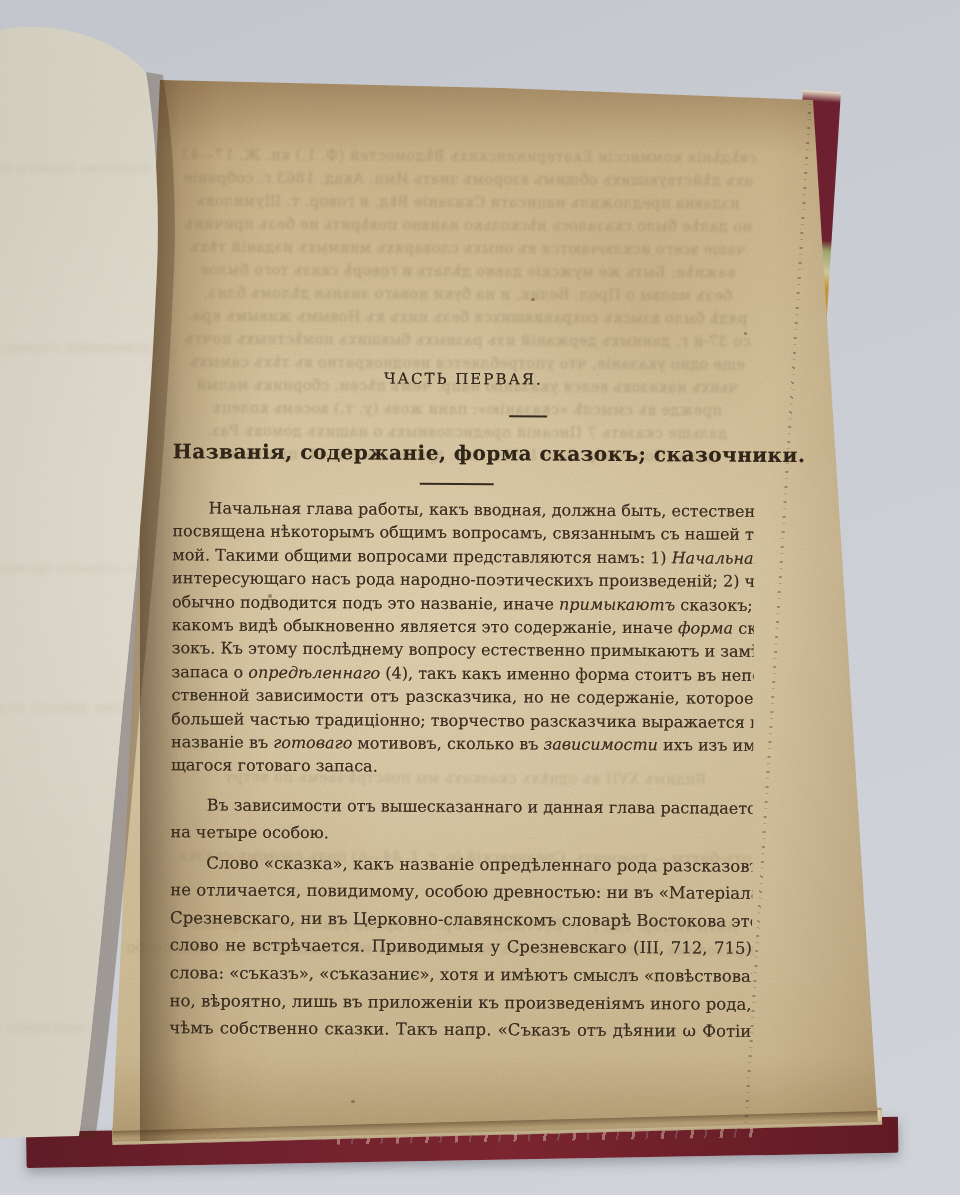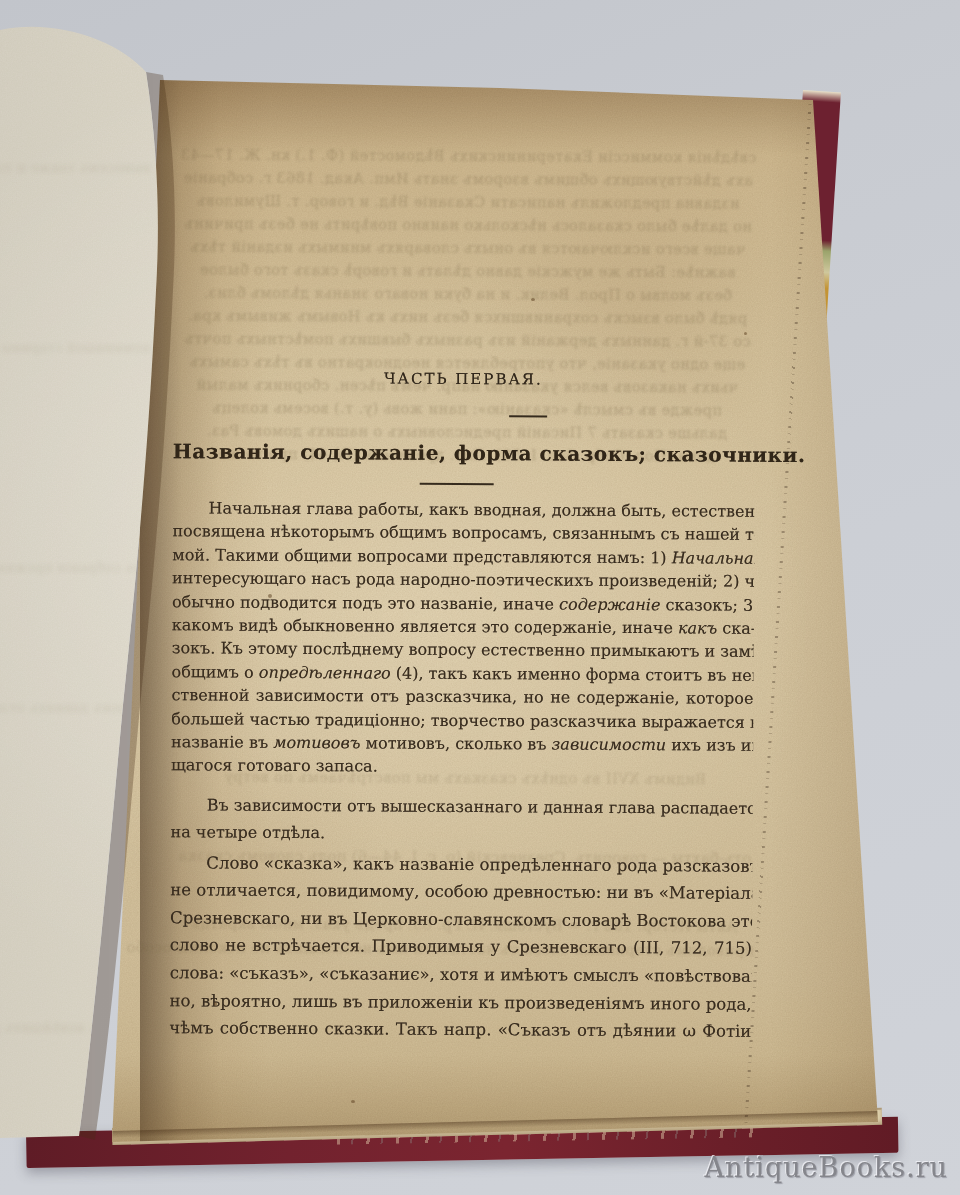--- a/index.html
+++ b/index.html
@@ -209,32 +209,32 @@
       <div class="part-heading">ЧАСТЬ ПЕРВАЯ.</div>
       <div class="rule rule1"></div>
       <div class="chapter-title">Названія, содержаніе, форма сказокъ; сказочники.</div>
       <div class="rule rule2"></div>
       <div class="body-text" id="body-text">
           <div class="para p1">
             <div class="line first"><span>Начальная глава работы, какъ вводная, должна быть, естественно,</span></div>
             <div class="line"><span>посвящена нѣкоторымъ общимъ вопросамъ, связаннымъ съ нашей те-</span></div>
             <div class="line"><span>мой. Такими общими вопросами представляются намъ: 1) </span><i>Начальная</i></div>
             <div class="line"><span>интересующаго насъ рода народно-поэтическихъ произведеній; 2) что</span></div>
-            <div class="line"><span>обычно подводится подъ это названіе, иначе </span><i>содержаніе</i><span> сказокъ; 3) въ</span></div>
-            <div class="line"><span>какомъ видѣ обыкновенно является это содержаніе, иначе </span><i>какъ</i><span> ска-</span></div>
+            <div class="line"><span>обычно подводится подъ это названіе, иначе </span><i>примыкаютъ</i><span> сказокъ; 3) въ</span></div>
+            <div class="line"><span>какомъ видѣ обыкновенно является это содержаніе, иначе </span><i>форма</i><span> ска-</span></div>
             <div class="line"><span>зокъ. Къ этому послѣднему вопросу естественно примыкаютъ и замѣ-</span></div>
-            <div class="line"><span>общимъ о </span><i>опредѣленнаго</i><span> (4), такъ какъ именно форма стоитъ въ непосред-</span></div>
+            <div class="line"><span>запаса о </span><i>опредѣленнаго</i><span> (4), такъ какъ именно форма стоитъ въ непосред-</span></div>
             <div class="line"><span>ственной зависимости отъ разсказчика, но не содержаніе, которое</span></div>
             <div class="line"><span>большей частью традиціонно; творчество разсказчика выражается не</span></div>
-            <div class="line"><span>названіе въ </span><i>мотивовъ</i><span> мотивовъ, сколько въ </span><i>зависимости</i><span> ихъ изъ имѣю-</span></div>
+            <div class="line"><span>названіе въ </span><i>готоваго</i><span> мотивовъ, сколько въ </span><i>зависимости</i><span> ихъ изъ имѣю-</span></div>
             <div class="line flush"><span>щагося готоваго запаса.</span></div>
           </div>
           <div class="para p2">
             <div class="line first"><span>Въ зависимости отъ вышесказаннаго и данная глава распадается</span></div>
-            <div class="line flush"><span>на четыре отдѣла.</span></div>
+            <div class="line flush"><span>на четыре особою.</span></div>
           </div>
           <div class="para p3">
             <div class="line first"><span>Слово «сказка», какъ названіе опредѣленнаго рода разсказовъ,</span></div>
             <div class="line"><span>не отличается, повидимому, особою древностью: ни въ «Матеріалахъ»</span></div>
             <div class="line"><span>Срезневскаго, ни въ Церковно-славянскомъ словарѣ Востокова это</span></div>
             <div class="line"><span>слово не встрѣчается. Приводимыя у Срезневскаго (III, 712, 715)</span></div>
             <div class="line"><span>слова: «съказъ», «съказаниє», хотя и имѣютъ смыслъ «повѣствованіе»,</span></div>
             <div class="line"><span>но, вѣроятно, лишь въ приложеніи къ произведеніямъ иного рода,</span></div>
             <div class="line"><span>чѣмъ собственно сказки. Такъ напр. «Съказъ отъ дѣянии ω Фотіи</span></div>
           </div>
@@ -260,15 +260,14 @@
     <div class="left-ghosts" id="left-ghosts">
         <div class="ghost-line" style="top: 160px;">вынесемъ также и то</div>
         <div class="ghost-line" style="top: 340px;">помнившей старины давней</div>
         <div class="ghost-line" style="top: 560px;">изъ собранія прежняго</div>
         <div class="ghost-line" style="top: 700px;">сказокъ давнихъ отзвукъ</div>
         <div class="ghost-line" style="top: 1020px;">временъ новѣйшихъ рядъ</div>
       </div>
     <div class="grain light"></div>
   </div>
 
-  <div class="watermark">AntiqueBooks.ru</div>
 
 </div>
 
 </body></html>

